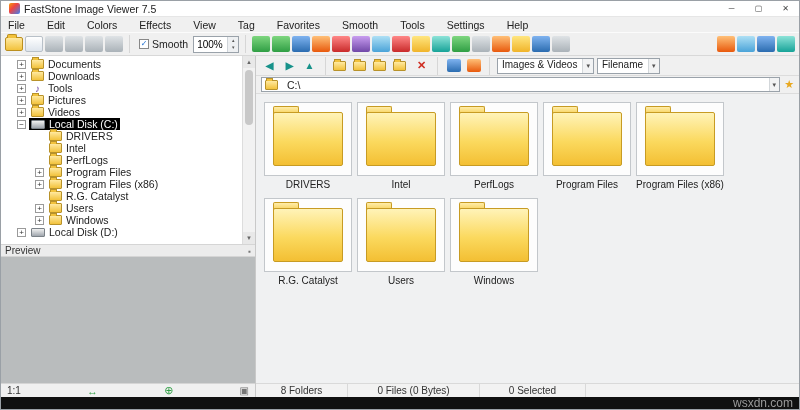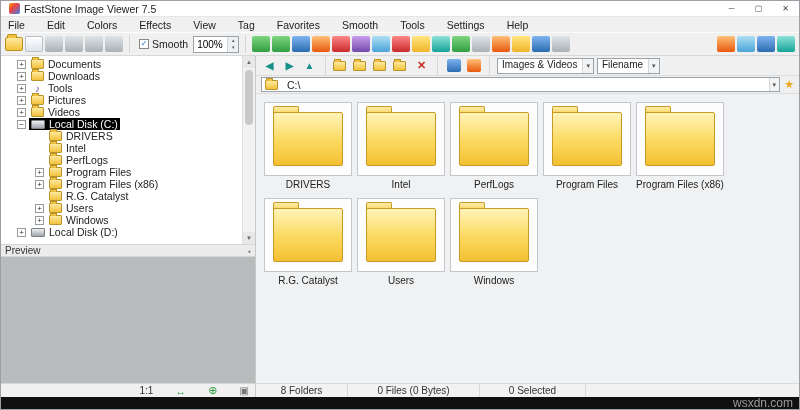--- a/index.html
+++ b/index.html
@@ -59,21 +59,21 @@
   .mini-music { width:13px; margin-right:4px; color:#7048a8; font-size:10px; text-align:center; flex:none; }
   .tree-scroll { position:absolute; right:0; top:0; bottom:0; width:13px; background:#f2f2f2; border-left:1px solid #ddd; color:#666; }
   .scroll-arrow { position:absolute; left:0; right:0; height:12px; font-size:6px; text-align:center; line-height:12px; background:#e8e8e8; }
   .scroll-arrow.up { top:0; } .scroll-arrow.down { bottom:0; }
   .scroll-thumb { position:absolute; left:2px; right:2px; top:14px; height:55px; background:#c8c8c8; border-radius:4px; }
 
   
   .preview-header { height:13px; background:#ececec; border-top:1px solid #d5d5d5; border-bottom:1px solid #d5d5d5; display:flex; align-items:flex-end; padding:0 4px; font-size:10px; color:#333; flex:none; }
   .pin { margin-left:auto; font-size:8px; color:#777; }
   .preview-area { height:126px; background:#b9bcbd; flex:none; }
-  .preview-footer { flex:1; background:#f0f0f0; border-top:1px solid #d5d5d5; display:flex; align-items:center; justify-content:flex-end; gap:22px; padding:0 6px; font-size:10px; color:#333; }
+  .preview-footer { flex:1; background:#f0f0f0; border-top:1px solid #d5d5d5; display:flex; align-items:center; justify-content:space-between; gap:6px; padding:0 6px; font-size:10px; color:#333; }
   .pf-green { color:#2f9e44; font-size:11px; }
   .pf-gray { color:#777; font-size:10px; }
 
   
   .right-panel { flex:1; display:flex; flex-direction:column; background:#f0f1f2; min-width:0; }
   .browser-toolbar { height:20px; background:#f0f0f0; border-bottom:1px solid #dcdcdc; display:flex; align-items:center; gap:3px; padding:0 5px; flex:none; }
   .bbtn { height:16px; min-width:17px; display:flex; align-items:center; justify-content:center; font-size:10px; border-radius:2px; flex:none; }
   .teal { color:#17928a; font-weight:bold; }
   .red-x { color:#cf2f23; font-weight:bold; font-size:11px; }
   .sq { width:14px; height:13px; border-radius:2px; }

